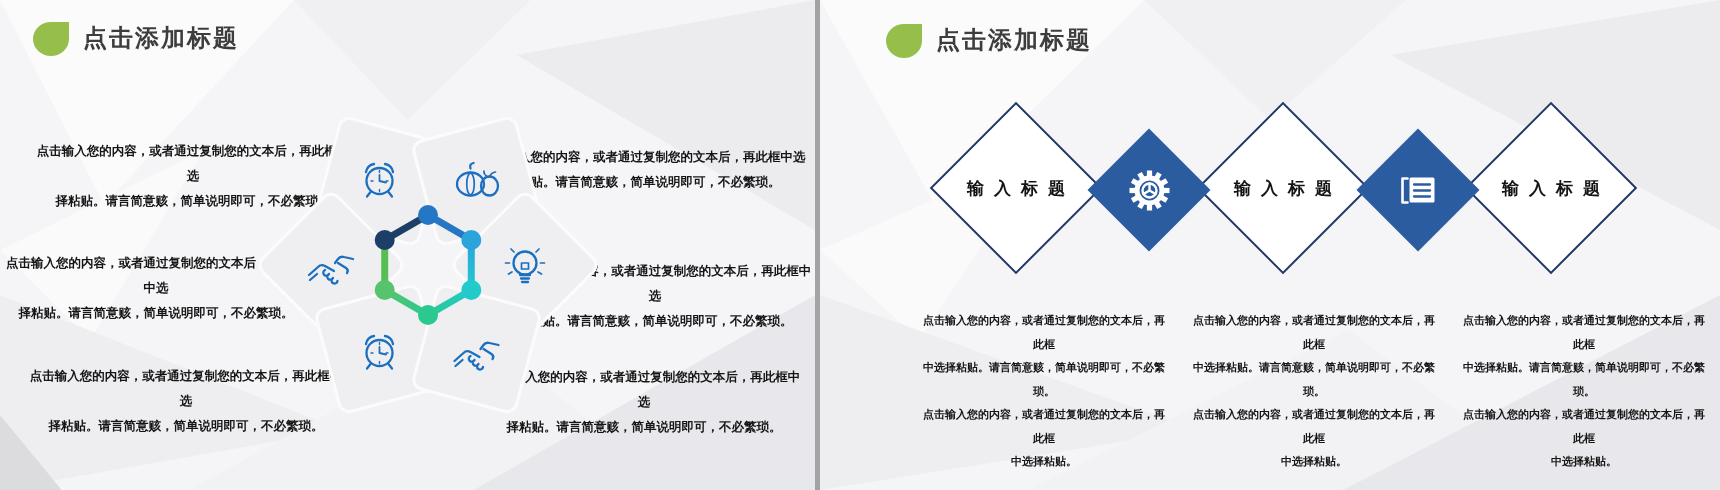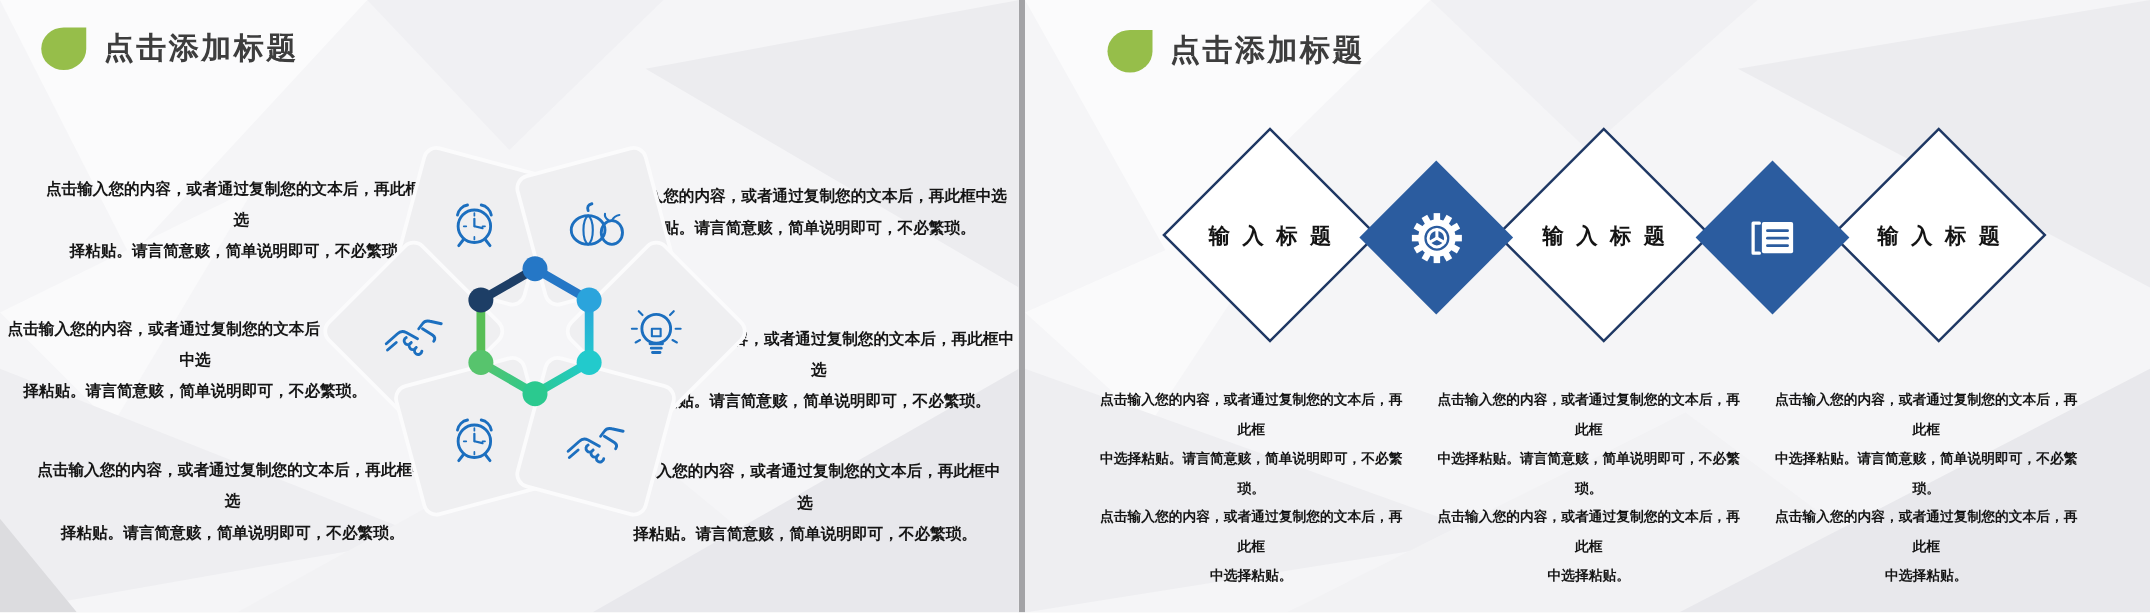--- a/index.html
+++ b/index.html
@@ -24,21 +24,21 @@
 
   .diamond-outline{position:absolute;width:122px;height:122px;background:#ffffff;
       border:2px solid #1F3864;transform:translate(-50%,-50%) rotate(45deg);z-index:1;}
   .diamond-fill{position:absolute;width:87px;height:87px;background:#2B5C9F;
       transform:translate(-50%,-50%) rotate(45deg);z-index:2;}
   .diamond-inner{position:absolute;inset:0;display:flex;align-items:center;justify-content:center;
       transform:rotate(-45deg);}
   .diamond-label{font-size:17px;font-weight:bold;color:#141414;letter-spacing:10px;margin-right:-10px;white-space:nowrap;}
 
   .col{position:absolute;width:250px;top:309px;font-size:11px;font-weight:bold;color:#151515;
-      line-height:23.5px;text-align:center;white-space:pre-line;}
+      line-height:23.5px;text-align:center;white-space:pre-line;margin-left:43px;}
   .col.c1{left:56px;} .col.c2{left:326px;} .col.c3{left:596px;}
 </style>
 </head>
 <body>
 
 <div class="page">
 
   <div class="slide left">
     <svg class="bg" viewBox="0 0 860 490" preserveAspectRatio="none">
       <polygon points="0,0 310,0 110,205" fill="#fbfbfc"></polygon>

